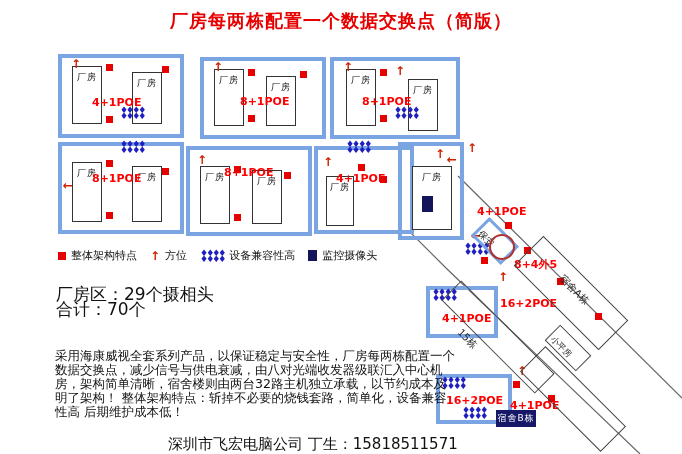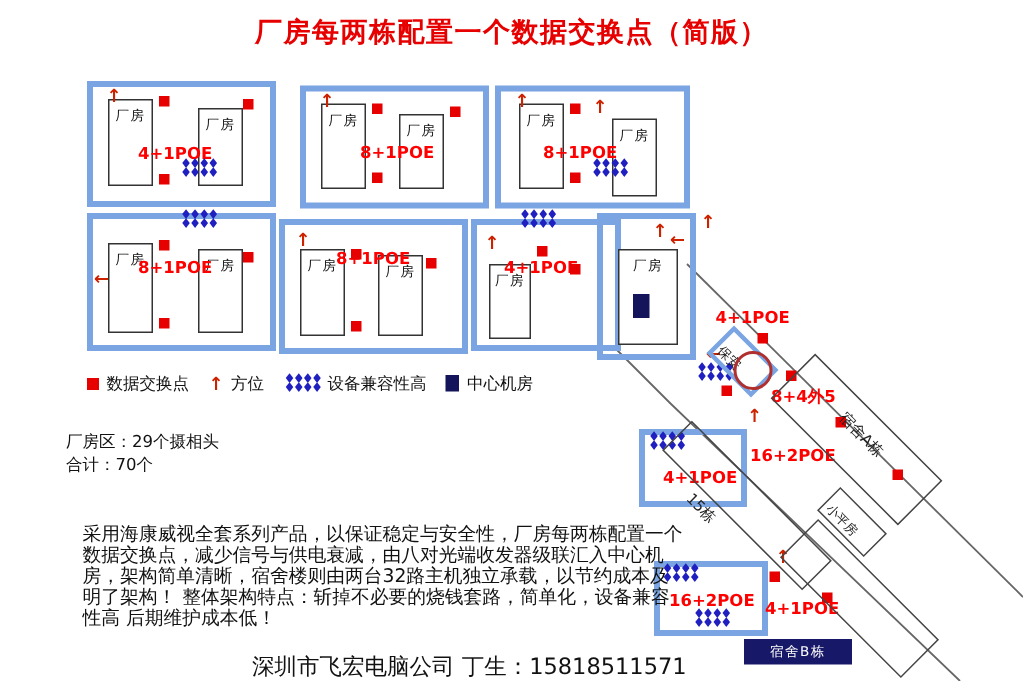--- a/index.html
+++ b/index.html
@@ -24,21 +24,21 @@
   .rlabel{position:absolute;white-space:nowrap;color:#222;transform-origin:0 0}
   .badge{position:absolute;background:#181868;color:#fff;font-size:9px;display:flex;
          align-items:center;justify-content:center;letter-spacing:1px}
   .circle{position:absolute;border:2px solid #b03030;border-radius:50%}
   .legend{position:absolute;left:58px;top:248px;display:flex;align-items:center;gap:13px;
           font-size:11px;white-space:nowrap}
   .legend-item{display:flex;align-items:center;gap:5px}
   .icon-cam{display:inline-block;width:8px;height:8px;background:#e60000}
   .icon-dir{color:#cc2200;font-weight:bold;font-size:12px}
   .icon-server{display:inline-block;width:9px;height:11px;background:#14145a}
-  .stats{position:absolute;left:44px;top:287px;font-size:11px;line-height:15px}
+  .stats{position:absolute;left:56px;top:287px;font-size:17px;line-height:15px}
   .description{position:absolute;left:55px;top:349px;width:402px;font-size:12.5px;line-height:14px}
   .footer{position:absolute;left:168px;top:435px;font-size:15px}
 </style>
 </head>
 <body>
 
 <div class="title">厂房每两栋配置一个数据交换点（简版）</div>
 
 <svg id="road-layer" width="682" height="454">
   <line x1="458" y1="176" x2="682" y2="398" stroke="#666" stroke-width="1.2"></line>
@@ -160,39 +160,39 @@
     <div class="rbuild" style="left: 474px; top: 228px; width: 36px; height: 20px; border: 3px solid rgb(122, 164, 226); transform: rotate(45deg);"></div>
     <div class="rbuild" style="left: 511px; top: 272px; width: 118px; height: 40px; border: 1px solid rgb(68, 68, 68); transform: rotate(45deg);"></div>
     <div class="rbuild" style="left: 432px; top: 323px; width: 130px; height: 26px; border: 1px solid rgb(68, 68, 68); transform: rotate(45deg);"></div>
     <div class="rbuild" style="left: 546px; top: 337px; width: 42px; height: 20px; border: 1px solid rgb(68, 68, 68); transform: rotate(45deg);"></div>
     <div class="rbuild" style="left: 516px; top: 381px; width: 112px; height: 34px; border: 1px solid rgb(68, 68, 68); transform: rotate(45deg);"></div>
     <div class="rlabel" style="left: 484px; top: 228px; font-size: 9px; transform: rotate(45deg);">保安</div>
     <div class="rlabel" style="left: 566px; top: 272px; font-size: 10px; transform: rotate(45deg);">宿舍A栋</div>
     <div class="rlabel" style="left: 464px; top: 326px; font-size: 10px; transform: rotate(45deg);">15栋</div>
     <div class="rlabel" style="left: 556px; top: 334px; font-size: 8.5px; transform: rotate(45deg);">小平房</div>
     <div class="circle" style="left: 489px; top: 234px; width: 22px; height: 22px;"></div>
-    <div class="badge" style="left: 496px; top: 426px; width: 72px; height: 17px;">宿舍B栋</div>
+    <div class="badge" style="left: 496px; top: 410px; width: 40px; height: 17px;">宿舍B栋</div>
   </div>
 
 <div class="legend">
   <span class="legend-item">
     <span class="icon-cam"></span>
-    <span>数据交换点</span>
+    <span>整体架构特点</span>
   </span>
   <span class="legend-item">
     <span class="icon-dir">↑</span>
     <span>方位</span>
   </span>
   <span class="legend-item">
     <span class="switch-cluster" id="legend-switch-icon">♦♦♦♦<br>♦♦♦♦</span>
     <span>设备兼容性高</span>
   </span>
   <span class="legend-item">
     <span class="icon-server"></span>
-    <span>中心机房</span>
+    <span>监控摄像头</span>
   </span>
 </div>
 
 <div class="stats">
   <div>厂房区：29个摄相头</div>
   <div>合计：70个</div>
 </div>
 
 <div class="description">采用海康威视全套系列产品，以保证稳定与安全性，厂房每两栋配置一个数据交换点，减少信号与供电衰减，由八对光端收发器级联汇入中心机房，架构简单清晰，宿舍楼则由两台32路主机独立承载，以节约成本及明了架构！ 整体架构特点：斩掉不必要的烧钱套路，简单化，设备兼容性高 后期维护成本低！</div>
 

